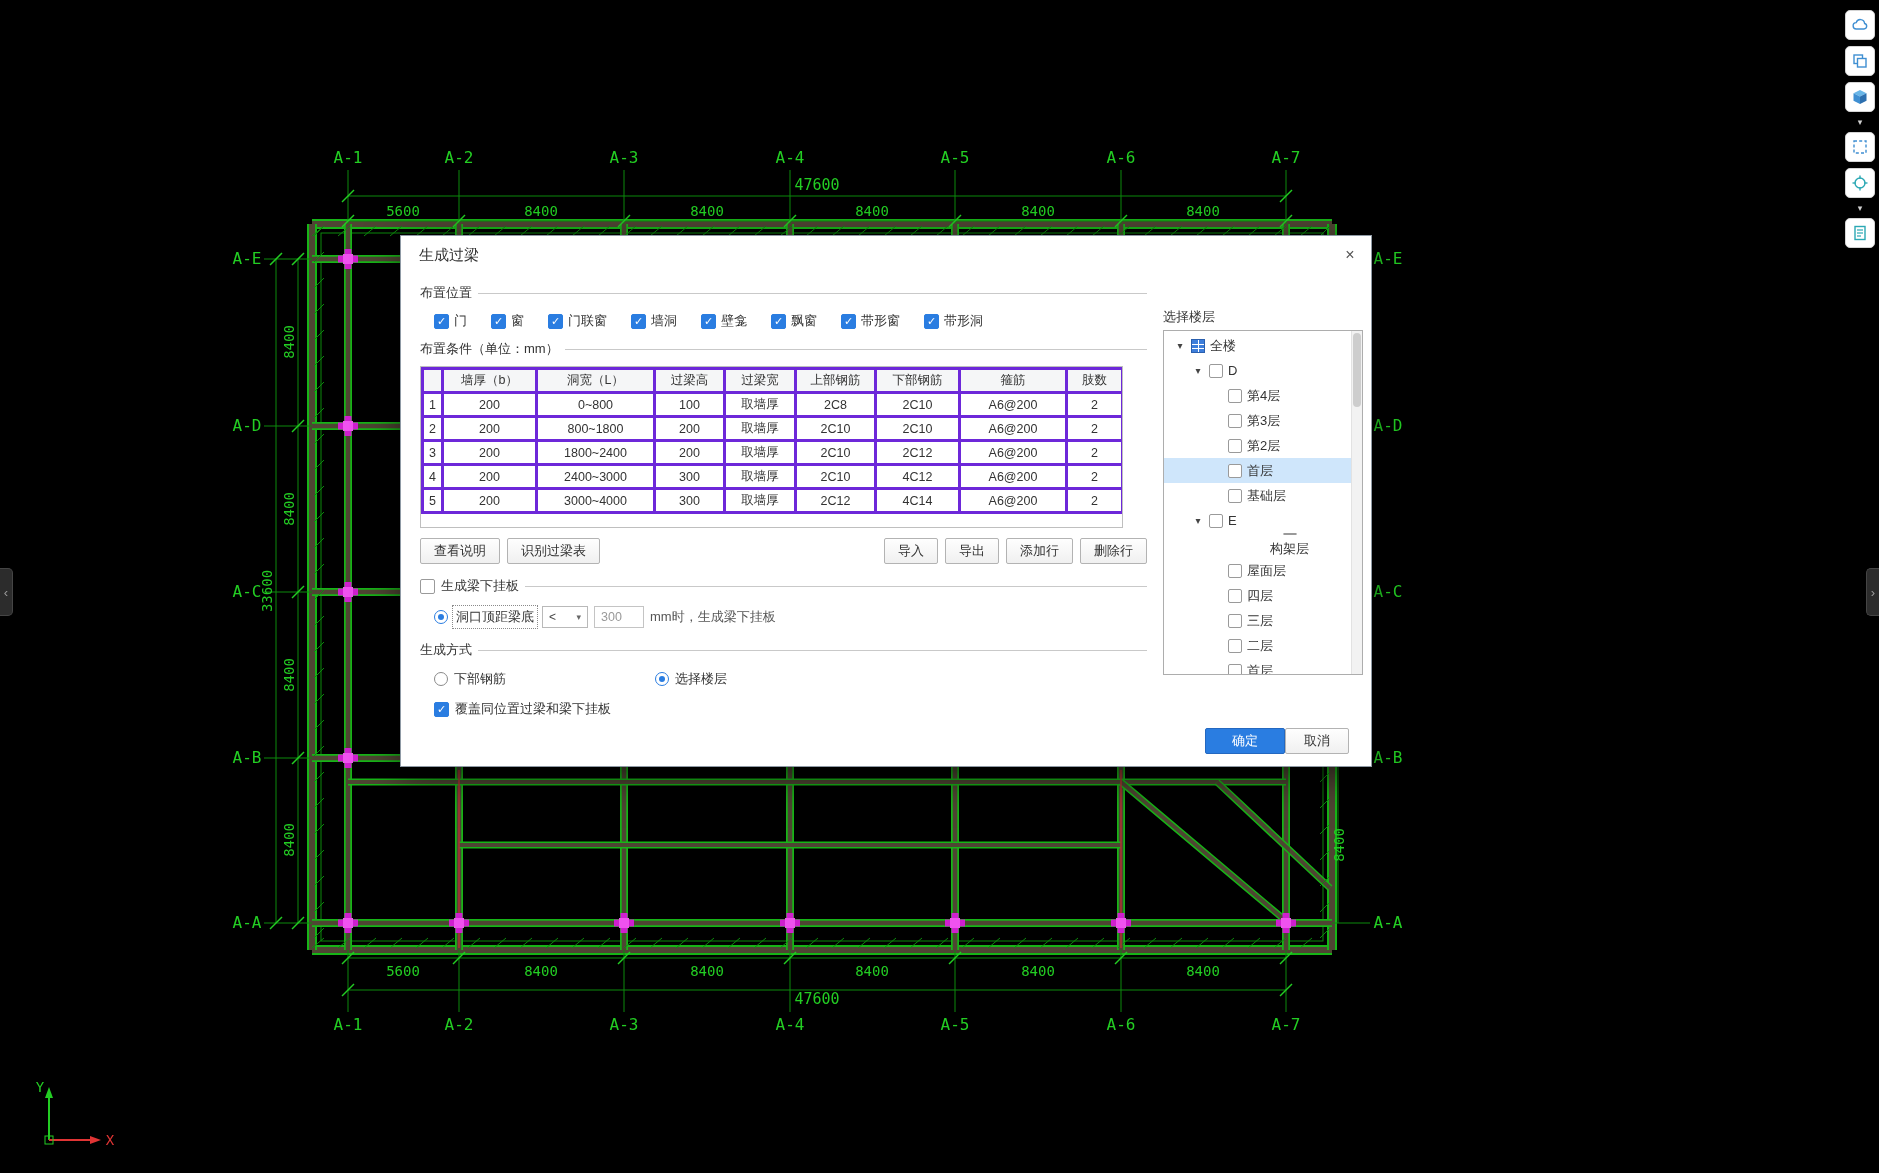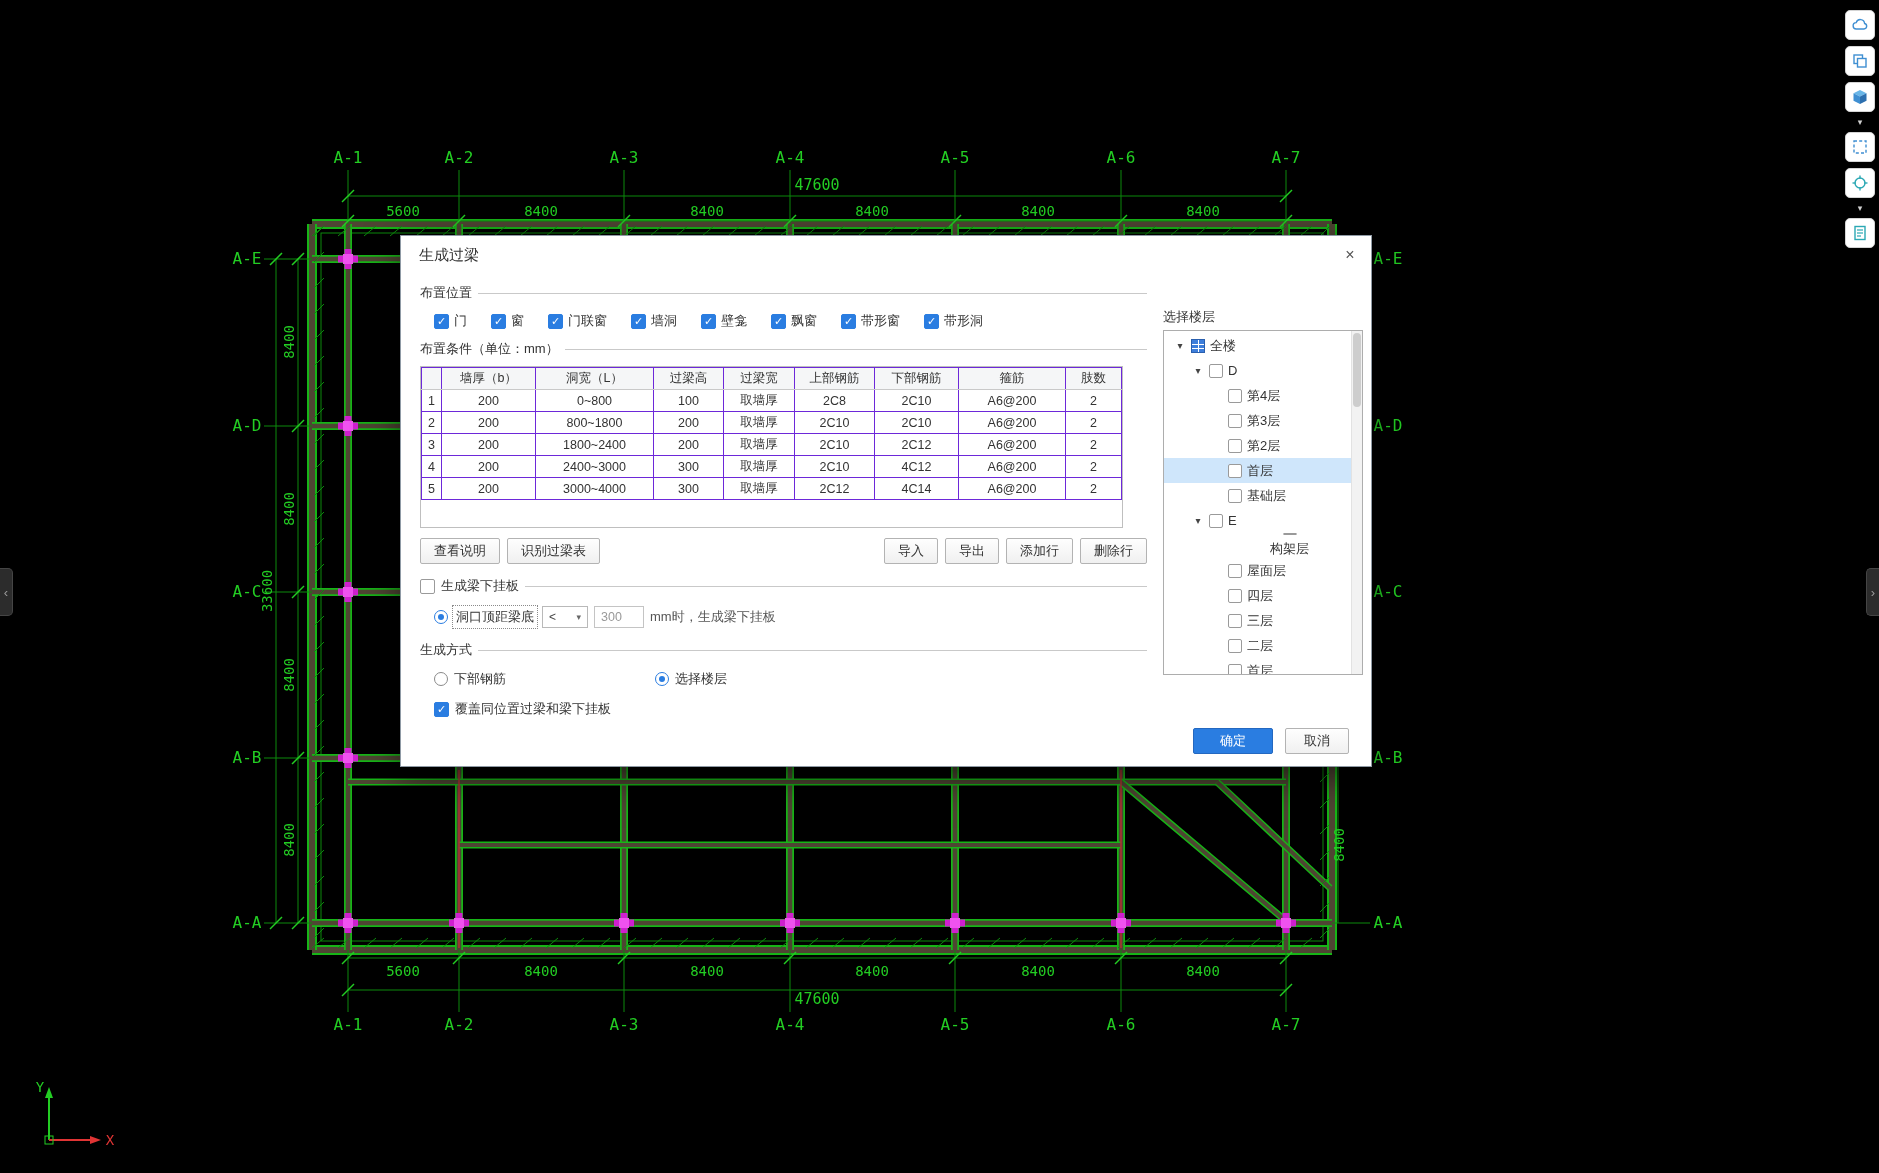--- a/index.html
+++ b/index.html
@@ -31,21 +31,21 @@
   .sec-title{font-size:13px;color:#333;white-space:nowrap;}
   .sec-line{flex:1;height:1px;background:#c9c9c9;}
   .chk-row{display:flex;gap:24px;margin:10px 0 2px 14px;}
   .chk-item{display:inline-flex;align-items:center;gap:5px;cursor:pointer;}
   .checkbox{width:15px;height:15px;border:1px solid #9a9a9a;background:#fff;border-radius:2px;
             display:inline-flex;align-items:center;justify-content:center;font-size:11px;box-sizing:border-box;color:#fff;}
   .checkbox.checked{background:#2a7de1;border-color:#2a7de1;}
   .checkbox.small{width:14px;height:14px;}
   .table-box{border:1px solid #bfbfbf;height:160px;margin-top:8px;overflow:hidden;width:701px;}
   table{border-collapse:collapse;table-layout:fixed;width:700px;font-size:12.5px;}
-  th,td{border:1px solid #6d28d9;height:21px;padding:0;text-align:center;font-weight:normal;color:#333;
+  th,td{border:3px solid #6d28d9;height:21px;padding:0;text-align:center;font-weight:normal;color:#333;
         overflow:hidden;white-space:nowrap;}
   thead th{background:#f5f6f7;border-bottom:1px solid #c9c9c9;}
   .btn-row{display:flex;gap:7px;margin-top:10px;align-items:center;width:727px;}
   .spacer{flex:1;}
   .btn{height:26px;padding:0 13px;background:linear-gradient(#fefefe,#f0f0f0);border:1px solid #b3b3b3;
        border-radius:2px;font-size:13px;color:#333;display:inline-flex;align-items:center;justify-content:center;
        font-family:inherit;cursor:pointer;}
   .btn.primary{background:#2a7de1;border-color:#2468c0;color:#fff;width:80px;}
   .btn.cancel{width:64px;}
   .row-check{display:flex;align-items:center;gap:6px;margin-top:12px;}
@@ -58,21 +58,21 @@
   .focus-dotted{outline:1px dotted #8a8a8a;outline-offset:1px;padding:1px 2px;}
   .opbox{width:46px;height:22px;border:1px solid #b9b9b9;background:#fff;display:inline-flex;align-items:center;
          justify-content:space-between;padding:0 6px;font-size:12px;color:#444;box-sizing:border-box;cursor:pointer;}
   .opbox .caret{font-size:9px;color:#666;}
   input.val{width:50px;height:22px;border:1px solid #c4c4c4;color:#999;font-size:12.5px;padding:0 6px;
             box-sizing:border-box;font-family:inherit;background:#fff;}
   .suffix{color:#555;}
   .gray{color:#a9a9a9;}
   .mi1{display:flex;align-items:center;gap:6px;width:215px;}
   .mi2{display:flex;align-items:center;gap:6px;}
-  .footer{position:absolute;right:22px;bottom:12px;display:flex;gap:12px;}
+  .footer{position:absolute;right:22px;bottom:12px;display:flex;}
 
   
   .floor-label{position:absolute;left:762px;top:72px;font-size:13px;color:#333;}
   .floor-box{position:absolute;left:762px;top:94px;width:198px;height:343px;border:1px solid #adadad;
              background:#fff;overflow:hidden;}
   .tree{position:absolute;left:0;top:2px;right:11px;}
   .tree-row{display:flex;align-items:center;height:25px;gap:5px;box-sizing:border-box;cursor:pointer;}
   .tree-row.selected{background:#cfe6fb;}
   .tree-arrow{width:12px;font-size:10px;color:#444;text-align:center;flex:0 0 auto;}
   .tree-label{font-size:13px;color:#333;white-space:nowrap;}

